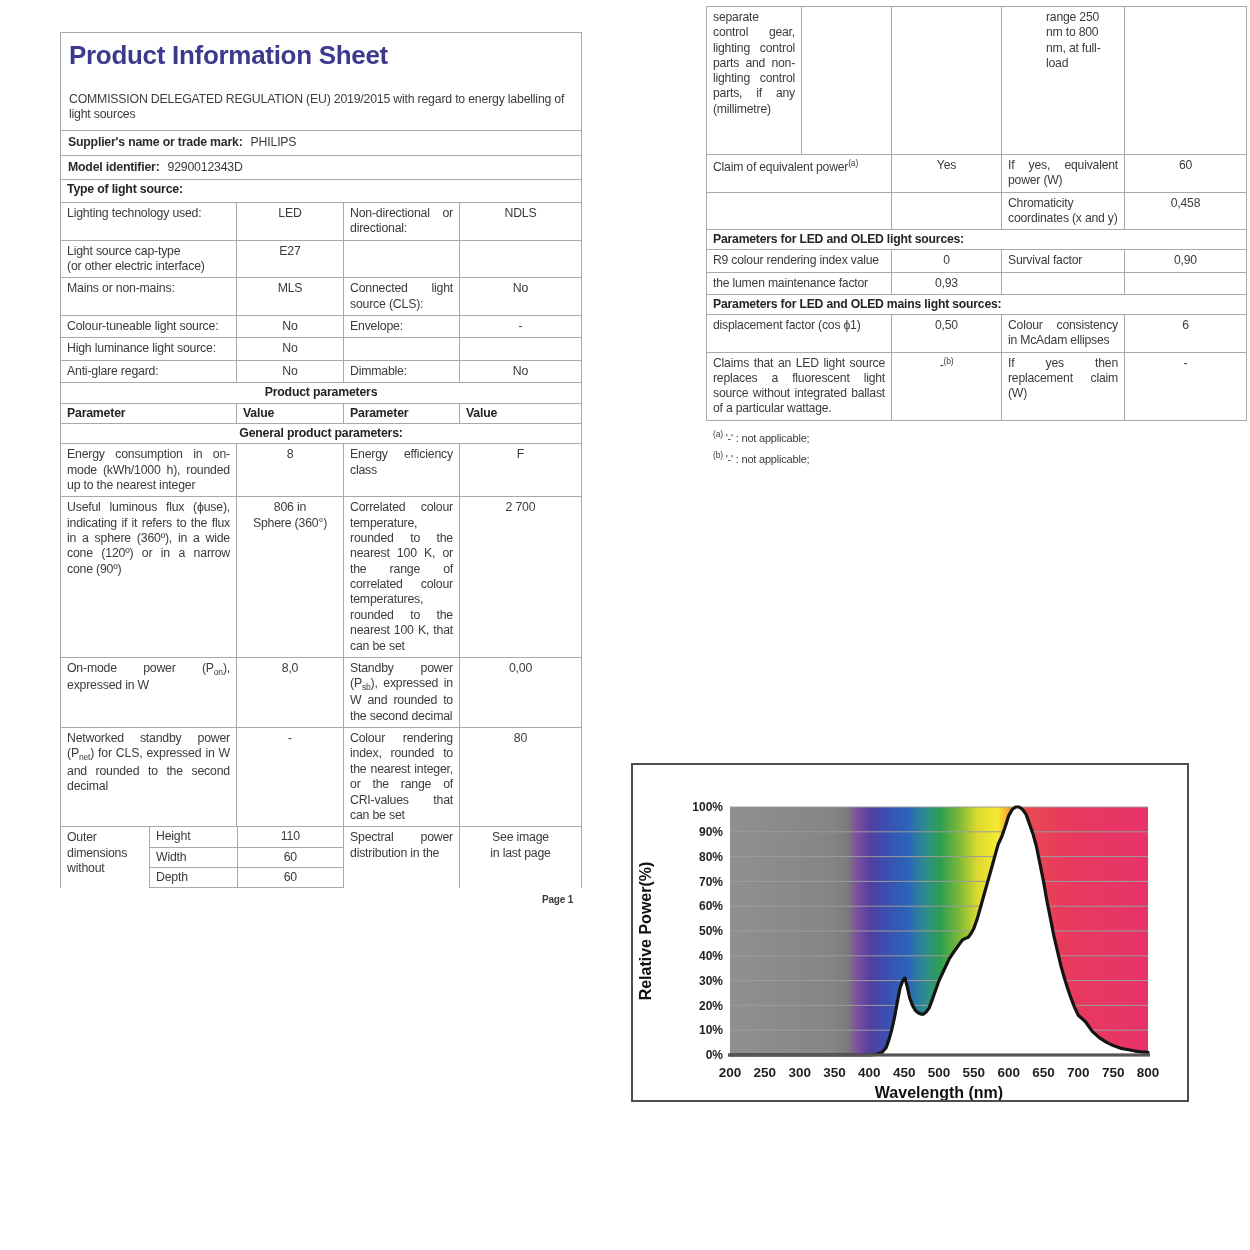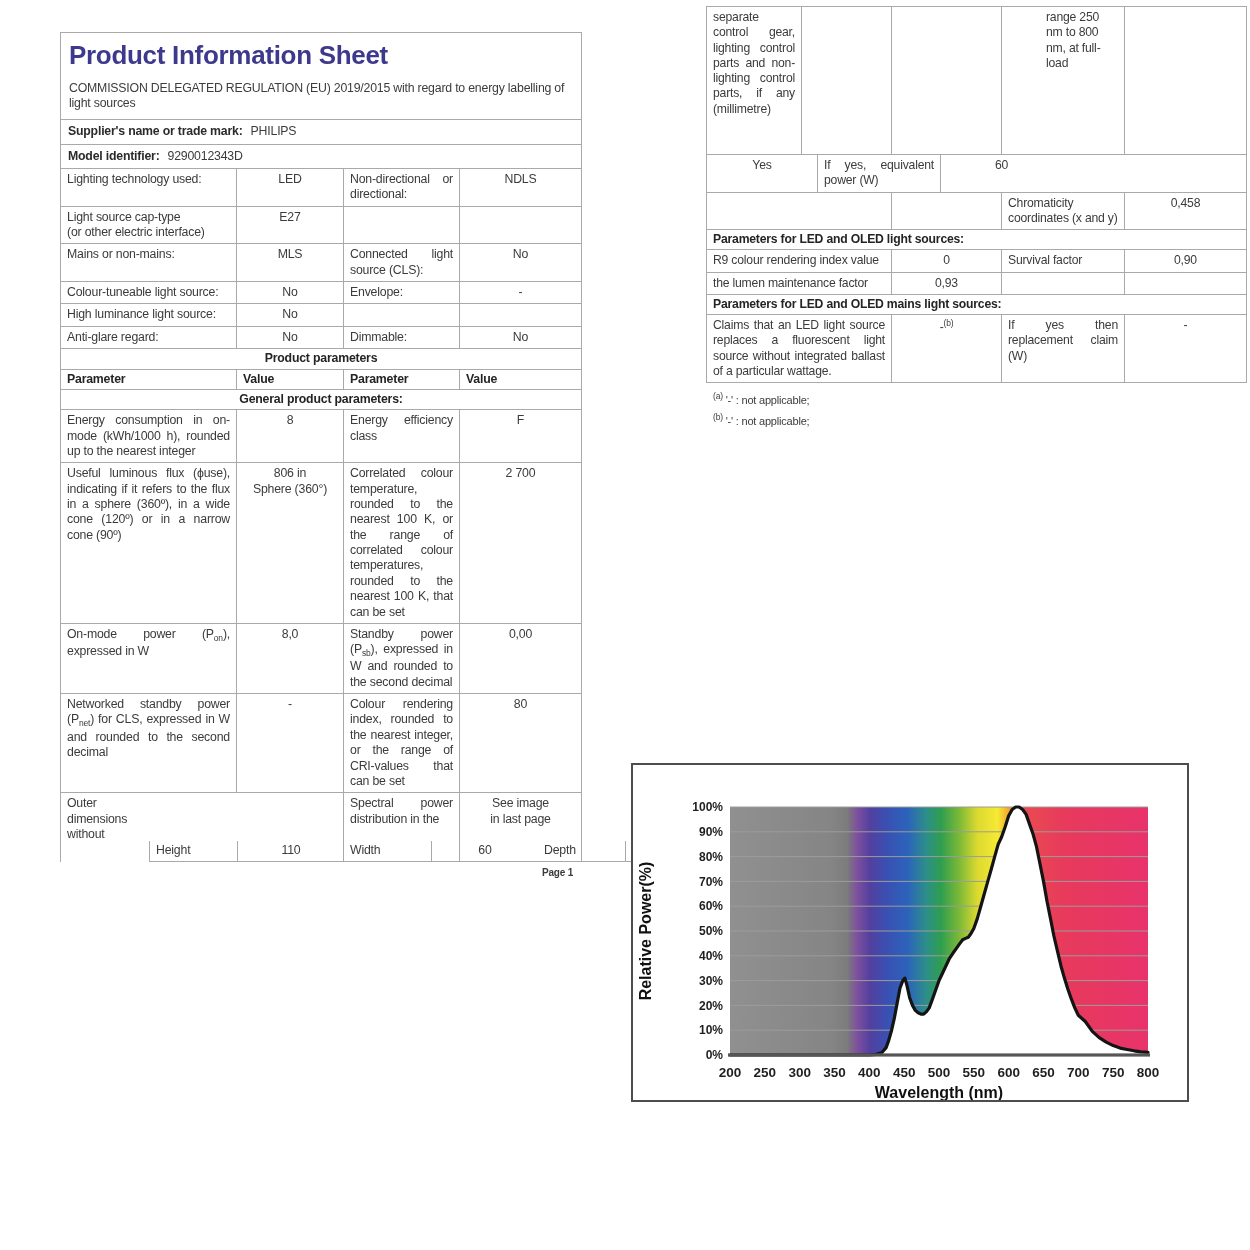--- a/index.html
+++ b/index.html
@@ -1,34 +1,34 @@
 <!DOCTYPE html>
 <html><head>
 <meta charset="utf-8">
 <style>
   html,body{margin:0;padding:0;background:#ffffff;}
   body{width:1250px;height:1250px;position:relative;font-family:"Liberation Sans",sans-serif;color:#3b3b3b;}
   .lpage{position:absolute;left:60px;top:32px;width:522px;border:1px solid #a9a9a9;border-bottom:none;box-sizing:border-box;font-size:12.3px;line-height:1.25;letter-spacing:-0.2px;}
   .titleblk{border-bottom:1px solid #a9a9a9;padding:6px 8px 8px 8px;}
   .ptitle{font-size:26px;font-weight:bold;color:#3d3a8e;letter-spacing:-0.3px;}
-  .psub{margin-top:9px;color:#3c3c3c;}
+  .psub{margin-top:20px;color:#3c3c3c;}
   .row{display:flex;border-bottom:1px solid #a9a9a9;box-sizing:border-box;}
   .row:last-child{border-bottom:none;}
   .kv{padding:4px 7px;display:block;}
   .bl{font-weight:bold;color:#2b2b2b;margin-right:8px;}
   .kv.tight{font-size:11px;letter-spacing:-0.35px;white-space:nowrap;overflow:hidden;}
   .c{box-sizing:border-box;padding:3px 6px;border-left:1px solid #a9a9a9;}
   .c:first-child{border-left:none;}
   .c1{width:175px;} .c2{width:107px;} .c3{width:116px;} .c4{width:122px;}
   .just{text-align:justify;}
   .ctr{text-align:center;}
   .pre{white-space:pre-line;}
   .hdr{font-weight:bold;color:#242424;padding:2px 6px;display:block;}
   .odl{width:88px;} 
-  .odsub{width:194px;box-sizing:border-box;border-left:1px solid #a9a9a9;display:flex;margin-top:48px;}
+  .odsub{width:194px;box-sizing:border-box;border-left:1px solid #a9a9a9;display:flex;flex-direction:column;}
   .odr{display:flex;border-bottom:1px solid #a9a9a9;flex:1;}
   .odk{width:87px;box-sizing:border-box;padding:2px 6px;}
   .odv{width:107px;box-sizing:border-box;border-left:1px solid #a9a9a9;padding:2px 6px;}
   .pagefoot{position:absolute;right:8px;bottom:-18px;font-size:10px;font-weight:bold;color:#3b3b3b;}
   .rpage{position:absolute;left:706px;top:6px;width:541px;font-size:12.2px;line-height:1.25;letter-spacing:-0.2px;}
   .rtbl{border:1px solid #a9a9a9;box-sizing:border-box;}
   .ra{width:184px;} .rb{width:110px;} .rc{width:123px;} .rd{width:122px;}
   .rc1{width:94px;} .rc2{width:90px;} .rc3{width:110px;} .rc4{width:123px;padding-left:44px;} .rc5{width:122px;}
   .fnotes{margin-top:8px;padding-left:7px;font-size:11px;color:#3b3b3b;}
   .fnotes div{margin-bottom:5px;}
@@ -44,20 +44,21 @@
     <div class="ptitle">Product Information Sheet</div>
     <div class="psub">COMMISSION DELEGATED REGULATION (EU) 2019/2015 with regard to energy labelling of light sources</div>
   </div>
 
   <div class="row kv" style="min-height:23px">
     <span class="bl">Supplier's name or trade mark:</span><span>PHILIPS</span>
   </div>
   <div class="row kv" style="min-height:24px">
     <span class="bl">Model identifier:</span><span>9290012343D</span>
   </div>
+  <div class="row hdr" style="min-height:23px">Type of light source:</div>
 
   <div class="row" style="min-height:35px">
     <div class="c c1 just">Lighting technology used:</div>
     <div class="c c2 ctr">LED</div>
     <div class="c c3 just">Non-directional or directional:</div>
     <div class="c c4 ctr">NDLS</div>
   </div>
   <div class="row" style="min-height:37px">
     <div class="c c1 pre">Light source cap-type
 (or other electric interface)</div>
@@ -152,20 +153,21 @@
 <div class="rpage">
   <div class="rtbl">
     <div class="row" style="min-height:148px">
       <div class="c rc1 just">separate control gear, lighting control parts and non-lighting control parts, if any (millimetre)</div>
       <div class="c rc2"></div>
       <div class="c rc3"></div>
       <div class="c rc4">range 250 nm to 800 nm, at full-load</div>
       <div class="c rc5"></div>
     </div>
     <div class="row" style="min-height:36px">
+      <div class="c ra">Claim of equivalent power<sup>(a)</sup></div>
       <div class="c rb ctr">Yes</div>
       <div class="c rc just">If yes, equivalent power (W)</div>
       <div class="c rd ctr">60</div>
     </div>
     <div class="row" style="min-height:35px">
       <div class="c ra"></div>
       <div class="c rb"></div>
       <div class="c rc">Chromaticity coordinates (x and y)</div>
       <div class="c rd ctr">0,458</div>
     </div>
@@ -176,20 +178,26 @@
       <div class="c rc">Survival factor</div>
       <div class="c rd ctr">0,90</div>
     </div>
     <div class="row" style="min-height:18px">
       <div class="c ra">the lumen maintenance factor</div>
       <div class="c rb ctr">0,93</div>
       <div class="c rc"></div>
       <div class="c rd"></div>
     </div>
     <div class="row hdr" style="min-height:18px">Parameters for LED and OLED mains light sources:</div>
+    <div class="row" style="min-height:36px">
+      <div class="c ra">displacement factor (cos ϕ1)</div>
+      <div class="c rb ctr">0,50</div>
+      <div class="c rc just">Colour consistency in McAdam ellipses</div>
+      <div class="c rd ctr">6</div>
+    </div>
     <div class="row" style="min-height:65px">
       <div class="c ra just">Claims that an LED light source replaces a fluorescent light source without integrated ballast of a particular wattage.</div>
       <div class="c rb ctr">-<sup>(b)</sup></div>
       <div class="c rc just">If yes then replacement claim (W)</div>
       <div class="c rd ctr">-</div>
     </div>
   </div>
   <div class="fnotes">
     <div><sup>(a)</sup> '-' : not applicable;</div>
     <div><sup>(b)</sup> '-' : not applicable;</div>

